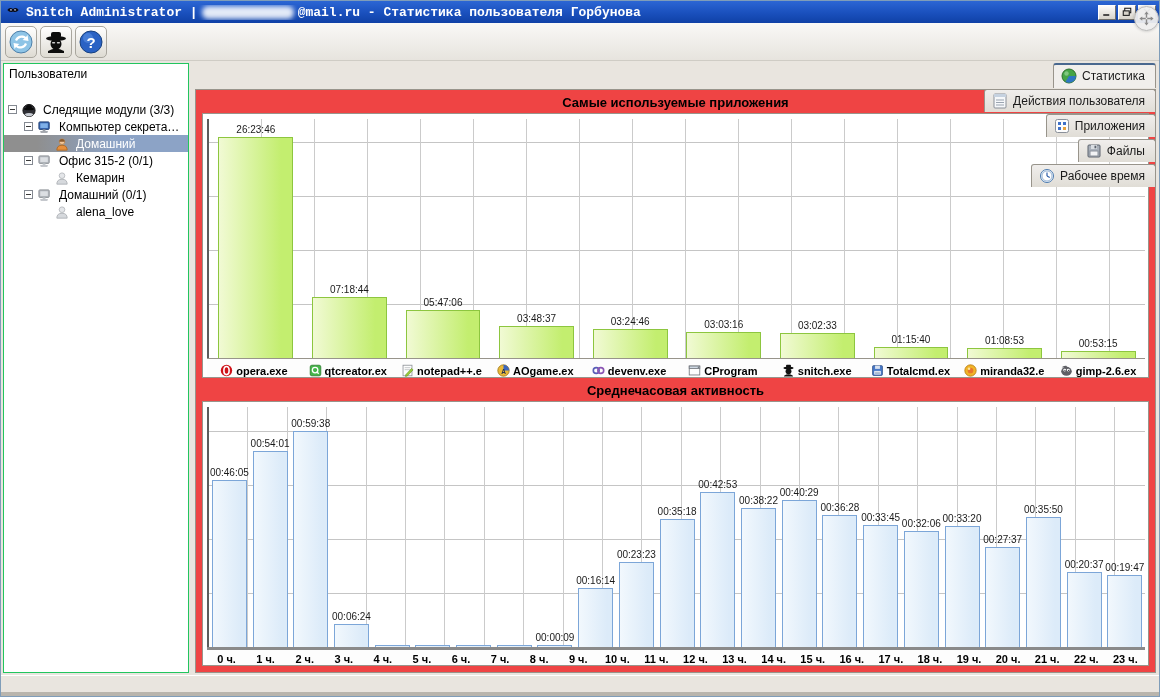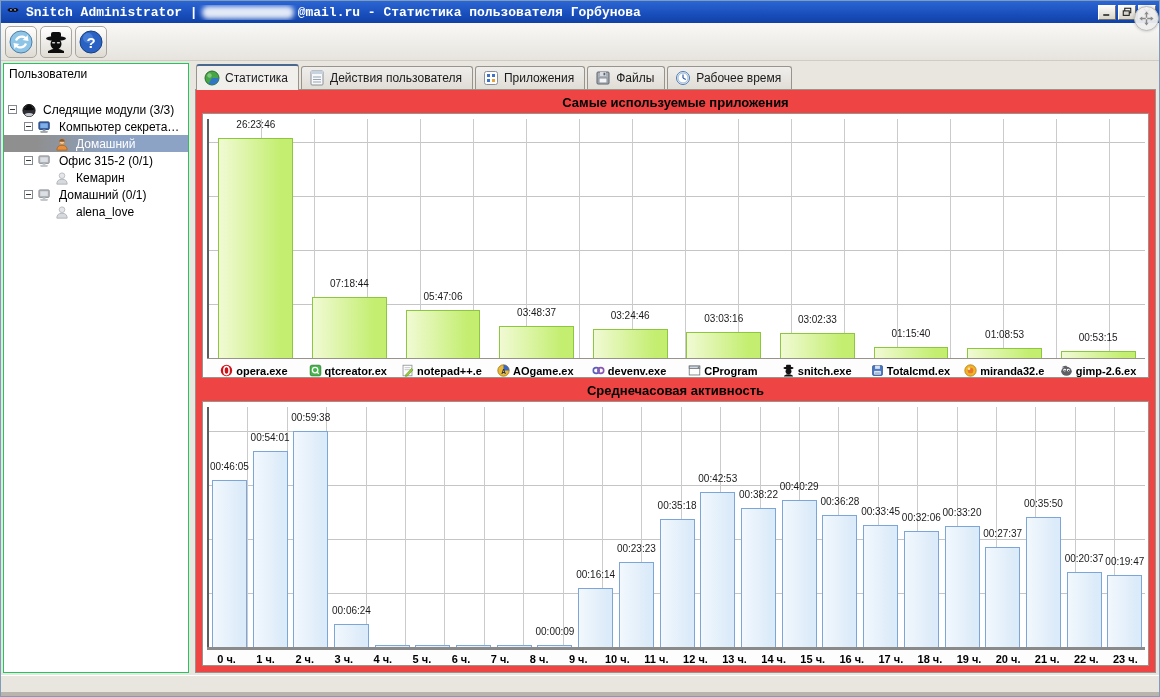--- a/index.html
+++ b/index.html
@@ -61,21 +61,21 @@
   .expand-box{
     width:9px; height:9px; background:#fff; border:1px solid #848991;
     position:relative; flex:0 0 auto; margin-right:4px;
   }
   .expand-box::after{ content:""; position:absolute; left:1px; right:1px; top:3px; height:1px; background:#3a3a3a; }
   .tree-ico{ width:16px; height:14px; margin-right:3px; flex:0 0 auto; }
   .tree-label{ padding:0 3px; }
   .tree-row.selected{ color:#fff; background:linear-gradient(to right,#8f8f8f 18%,#8ca3c6 60%,#8ca3c6); }
   
   .content{ flex:1; display:flex; flex-direction:column; min-width:0; }
-  .tabs{ display:flex; align-items:flex-end; gap:2px; height:26px; padding-left:1px; position:relative; z-index:2; }
+  .tabs{ display:flex; align-items:flex-end; gap:2px; height:26px; padding-left:1px; position:relative; z-index:2;flex-direction:column; }
   .tab{
     display:flex; align-items:center; gap:5px; font-size:12px; color:#1a1a1a;
     padding:3px 10px 4px 7px; height:23px;
     background:linear-gradient(#f0eeec,#e0ddd6);
     border:1px solid #98948b; border-bottom:none; border-radius:3px 3px 0 0;
   }
   .tab.active{
     height:26px; background:#f1efec; margin-bottom:-1px;
     border-top:2px solid #49688f; padding-top:3px;
   }
@@ -93,21 +93,21 @@
   }
   .plot{
     flex:1; position:relative; margin:5px 3px 0 4px;
     border-left:2px solid #5c5c5c;
     background-image:
       repeating-linear-gradient(to right, transparent 0, transparent var(--vg1), #cbcbcb var(--vg1), #cbcbcb var(--vg2)),
       repeating-linear-gradient(to top, transparent 0, transparent 53px, #c5c5c5 53px, #c5c5c5 54px);
   }
   .cols{ position:absolute; inset:0; display:flex; align-items:flex-end; }
   .col{ flex:1; height:100%; display:flex; flex-direction:column; justify-content:flex-end; align-items:center; min-width:0; }
-  .val-label{ font-size:10px; color:#1a1a1a; white-space:nowrap; width:max-content; margin-bottom:8px; }
+  .val-label{ font-size:10px; color:#1a1a1a; white-space:nowrap; width:max-content; margin-bottom:2px; }
   .bar{ border-style:solid; border-width:1px 1px 0 1px; }
   .xlabels{ display:flex; background:#fdfdfd; }
   .xlabels.thin{ border-top:1px solid #98948b; height:19px; margin:0 3px 0 4px; }
   .xlabels.thick{ border-top:3px solid #8a8a8a; height:18px; margin:0 3px 0 4px; }
   .xcell{
     flex:1; display:flex; align-items:flex-end; justify-content:center; gap:3px;
     font-size:11px; font-weight:bold; color:#000; min-width:0; white-space:nowrap;
   }
   .app-ico13{ width:13px; height:13px; flex:0 0 auto; }
   

